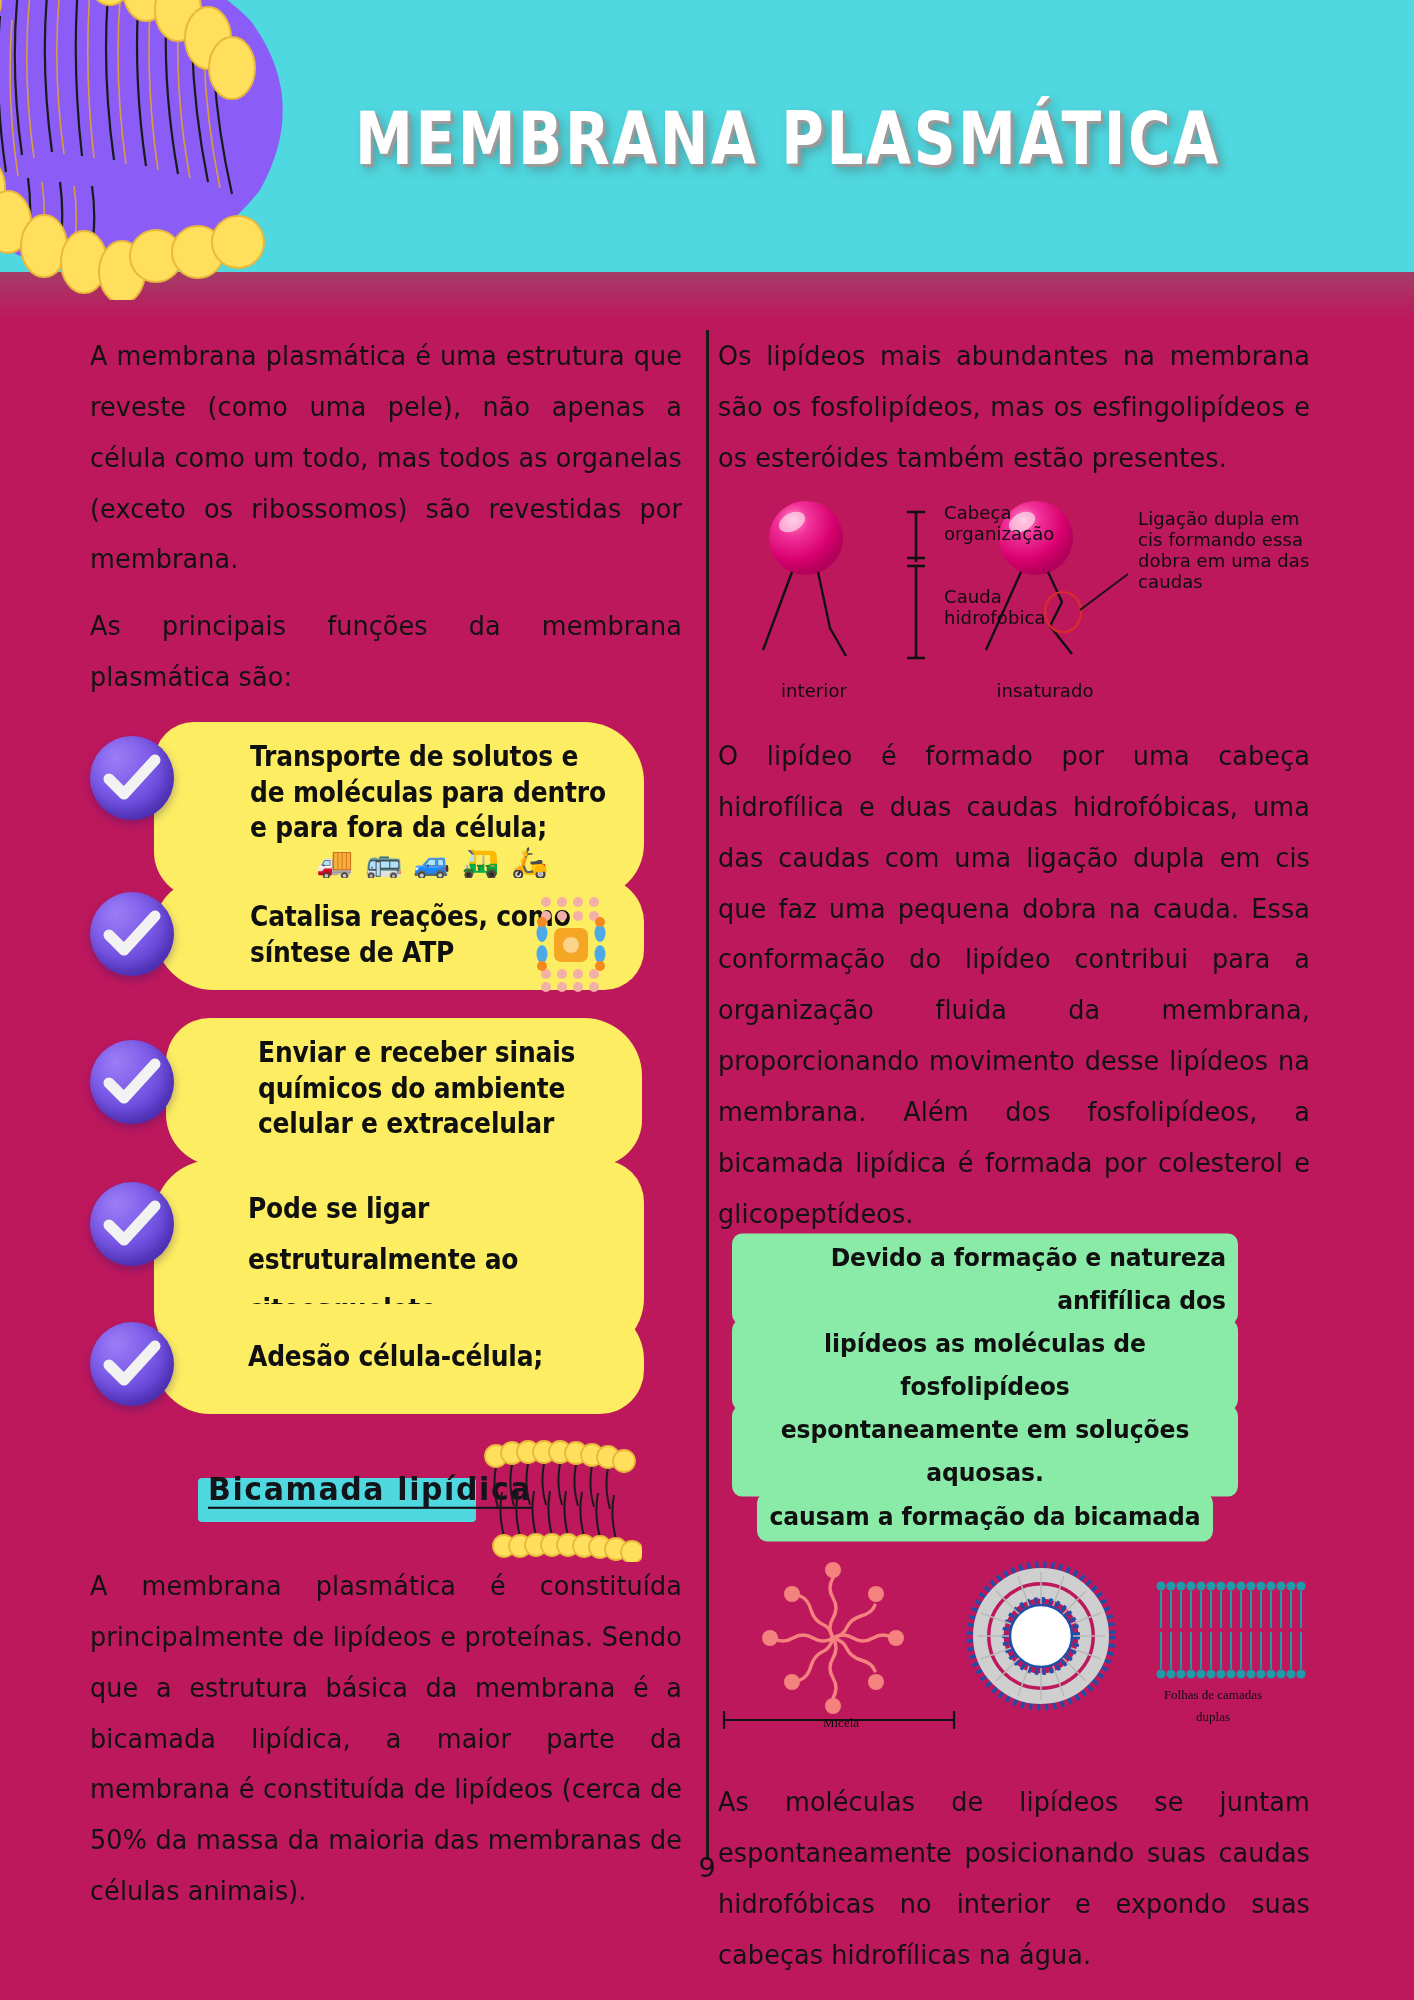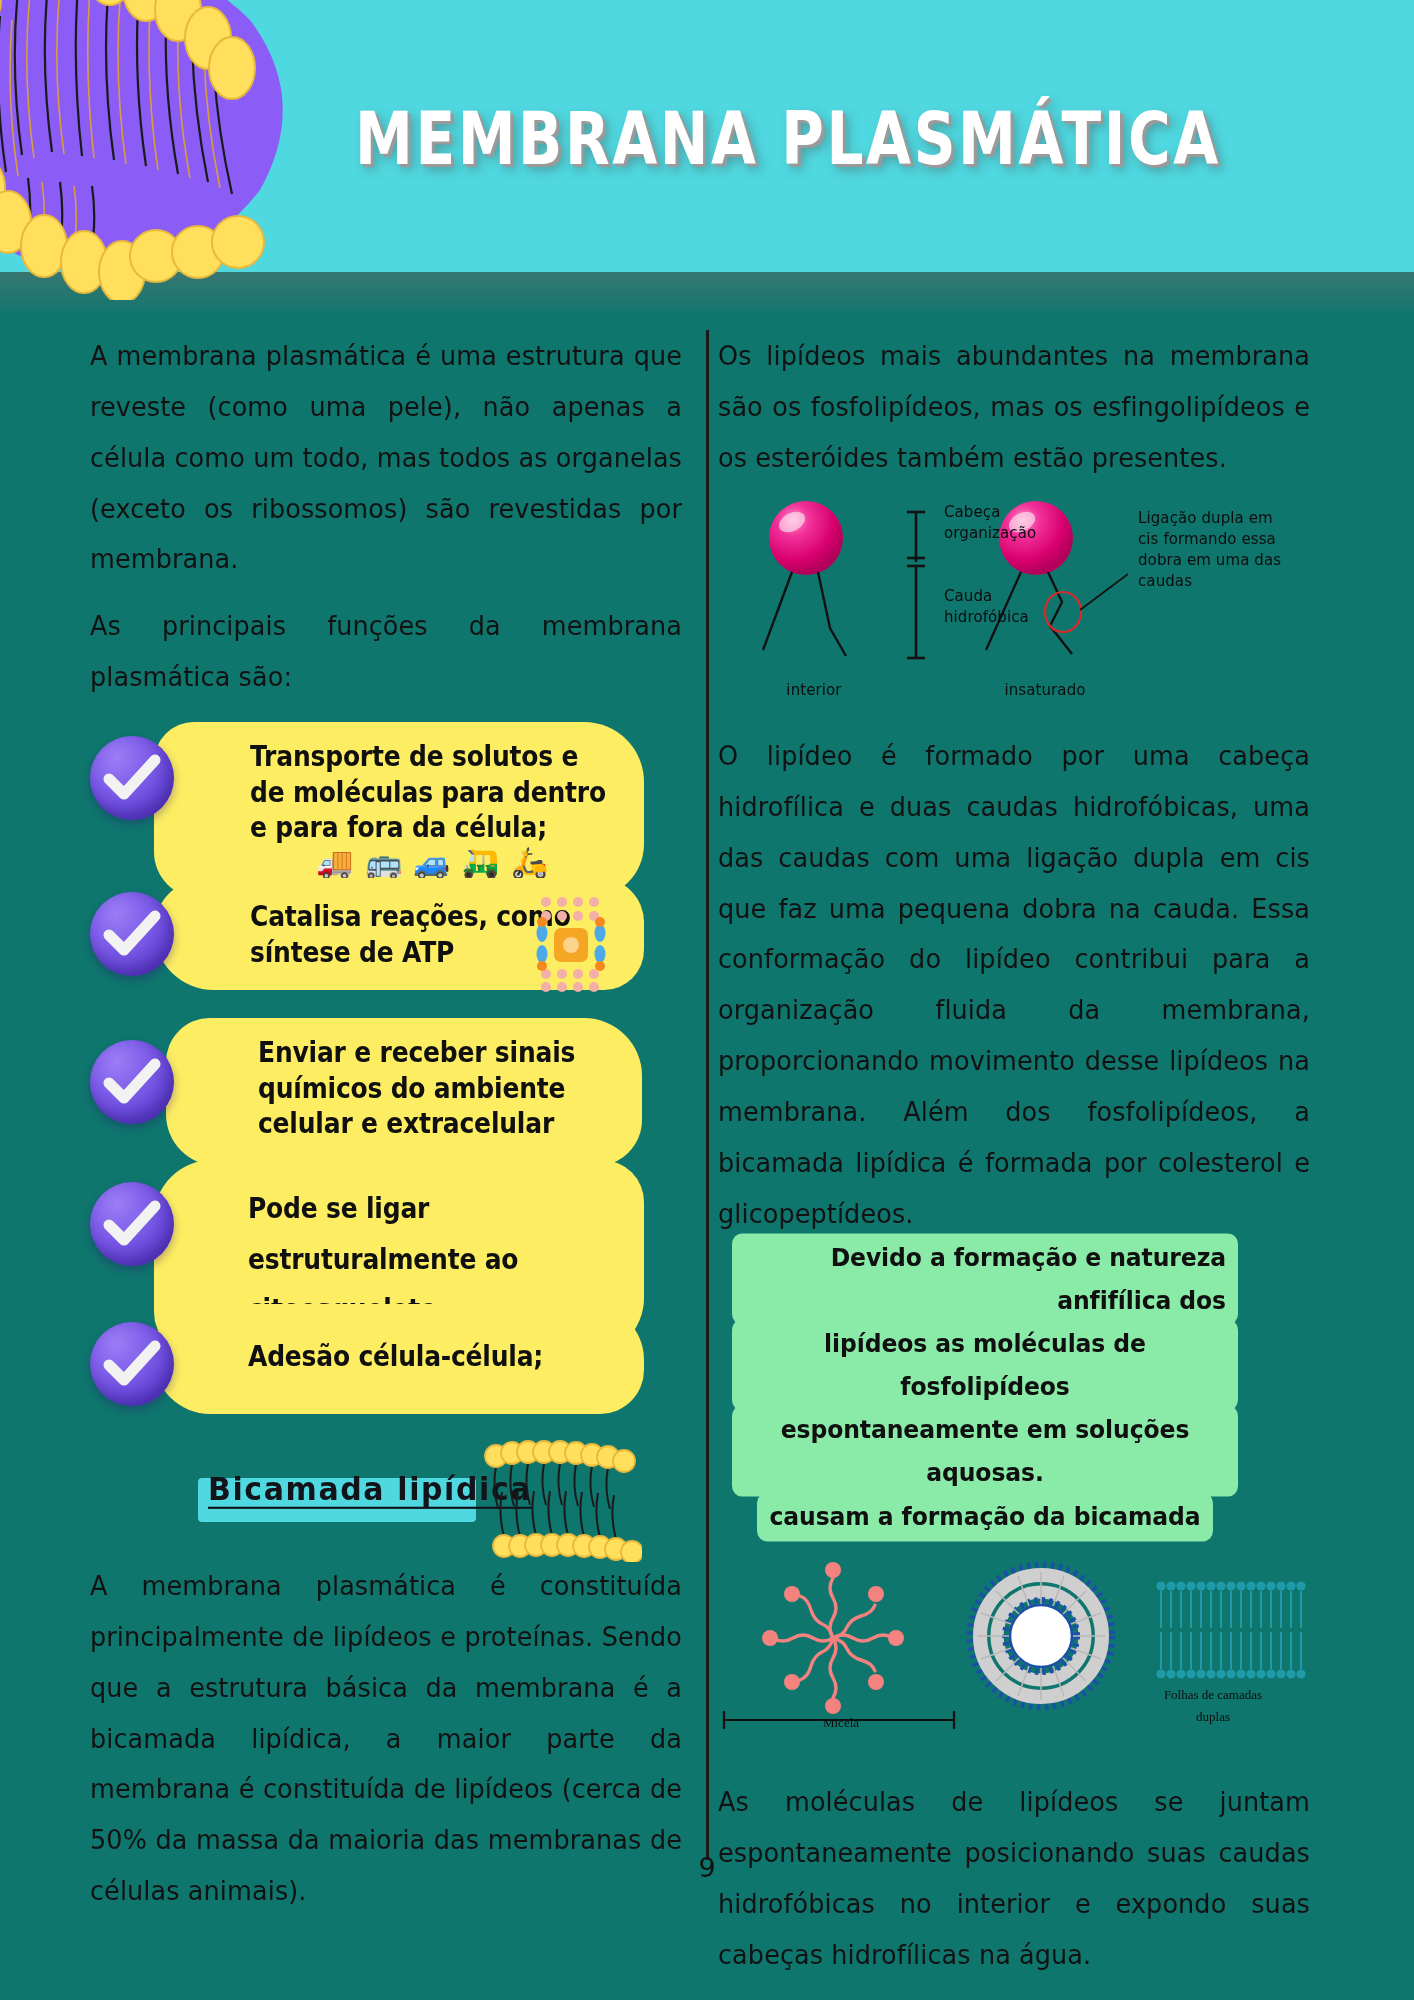--- a/index.html
+++ b/index.html
@@ -7,21 +7,21 @@
     width: 1414px;
     height: 2000px;
     background: #ffffff;
     font-family: "DejaVu Sans", sans-serif;
     overflow: hidden;
   }
   .page {
     position: relative;
     width: 1414px;
     height: 2000px;
-    background: #0f766e;
+    background: #be185d;
     overflow: hidden;
   }
 
   
   .header-band {
     position: absolute;
     left: 0; top: 0;
     width: 1414px; height: 272px;
     background: #4fd8e0;
   }
@@ -176,21 +176,21 @@
   
   .lipid-diagram {
     position: relative;
     width: 592px;
     height: 230px;
     margin: 16px 0 10px 0;
   }
   .micro-label {
     position: absolute;
     font-family: "DejaVu Sans", sans-serif;
-    font-size: 15px;
+    font-size: 18px;
     line-height: 21px;
     color: #0d0d0d;
     font-weight: 400;
     letter-spacing: 0.1px;
   }
   .micro-label.c { text-align: center; }
   .green-line {
     display: inline-block;
     background: #8aeaa7;
     font-family: "DejaVu Sans", sans-serif;

